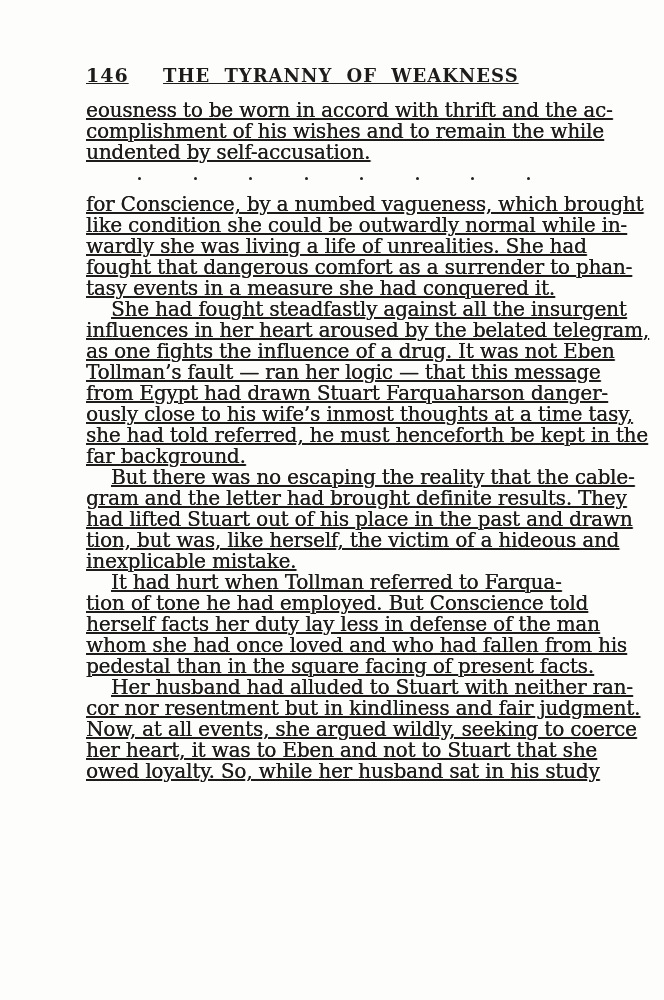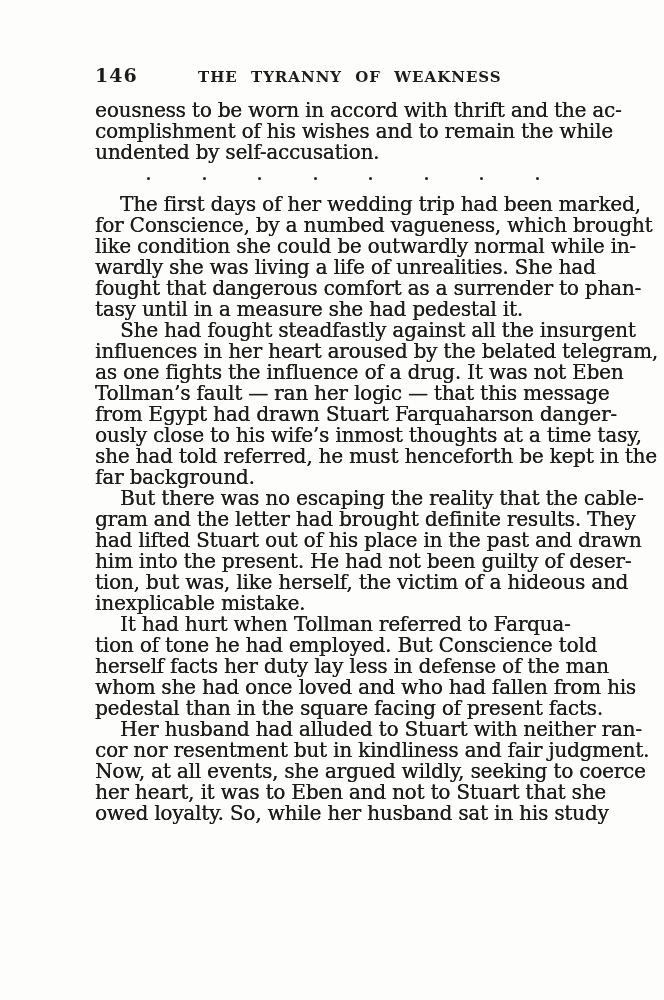--- a/index.html
+++ b/index.html
@@ -11,43 +11,44 @@
     position: relative;
     width: 664px;
     height: 1000px;
     background: #fdfdfc;
     overflow: hidden;
     font-family: "DejaVu Serif", serif;
     color: #1e1c1a;
   }
   .content {
     position: absolute;
-    left: 95px;
+    left: 86px;
     top: 64px;
     width: 467px;
+    text-decoration: underline;
   }
   
   .running-head {
     display: flex;
     align-items: baseline;
     height: 22px;
     margin-bottom: 14px;
     font-weight: bold;
   }
   .folio {
     font-size: 19px;
     letter-spacing: 1px;
     flex: 0 0 auto;
   }
   .head-title-wrap {
     flex: 1 1 auto;
     text-align: center;
   }
   .head-title {
-    font-size: 15px;
+    font-size: 18px;
     letter-spacing: 1px;
     word-spacing: 7px;
     white-space: nowrap;
   }
   
   .para {
     margin: 0;
   }
   .line {
     font-size: 20px;
@@ -112,44 +113,42 @@
         <span class="dot"></span>
         <span class="dot"></span>
         <span class="dot"></span>
         <span class="dot"></span>
         <span class="dot"></span>
         <span class="dot"></span>
       </div>
     </div>
 
     <div class="para">
-      <div class="line first">The first days of her wedding trip had been marked,</div>
       <div class="line">for Conscience, by a numbed vagueness, which brought</div>
       <div class="line">like condition she could be outwardly normal while in-</div>
       <div class="line">wardly she was living a life of unrealities. She had</div>
       <div class="line">fought that dangerous comfort as a surrender to phan-</div>
-      <div class="line end">tasy until in a measure she had pedestal it.</div>
+      <div class="line end">tasy events in a measure she had conquered it.</div>
     </div>
 
     <div class="para">
       <div class="line first">She had fought steadfastly against all the insurgent</div>
       <div class="line">influences in her heart aroused by the belated telegram,</div>
       <div class="line">as one fights the influence of a drug. It was not Eben</div>
       <div class="line">Tollman’s fault — ran her logic — that this message</div>
       <div class="line">from Egypt had drawn Stuart Farquaharson danger-</div>
       <div class="line">ously close to his wife’s inmost thoughts at a time tasy,</div>
       <div class="line">she had told referred, he must henceforth be kept in the</div>
       <div class="line end">far background.</div>
     </div>
 
     <div class="para">
       <div class="line first">But there was no escaping the reality that the cable-</div>
       <div class="line">gram and the letter had brought definite results. They</div>
       <div class="line">had lifted Stuart out of his place in the past and drawn</div>
-      <div class="line">him into the present. He had not been guilty of deser-</div>
       <div class="line">tion, but was, like herself, the victim of a hideous and</div>
       <div class="line end">inexplicable mistake.</div>
     </div>
 
     <div class="para">
       <div class="line first">It had hurt when Tollman referred to Farqua-</div>
       <div class="line">tion of tone he had employed. But Conscience told</div>
       <div class="line">herself facts her duty lay less in defense of the man</div>
       <div class="line">whom she had once loved and who had fallen from his</div>
       <div class="line end">pedestal than in the square facing of present facts.</div>

